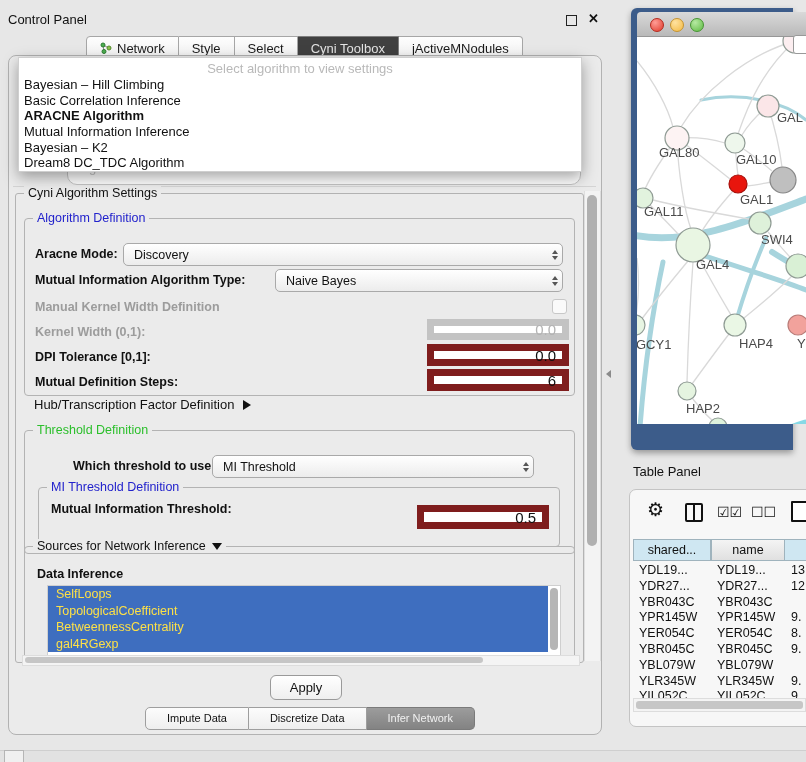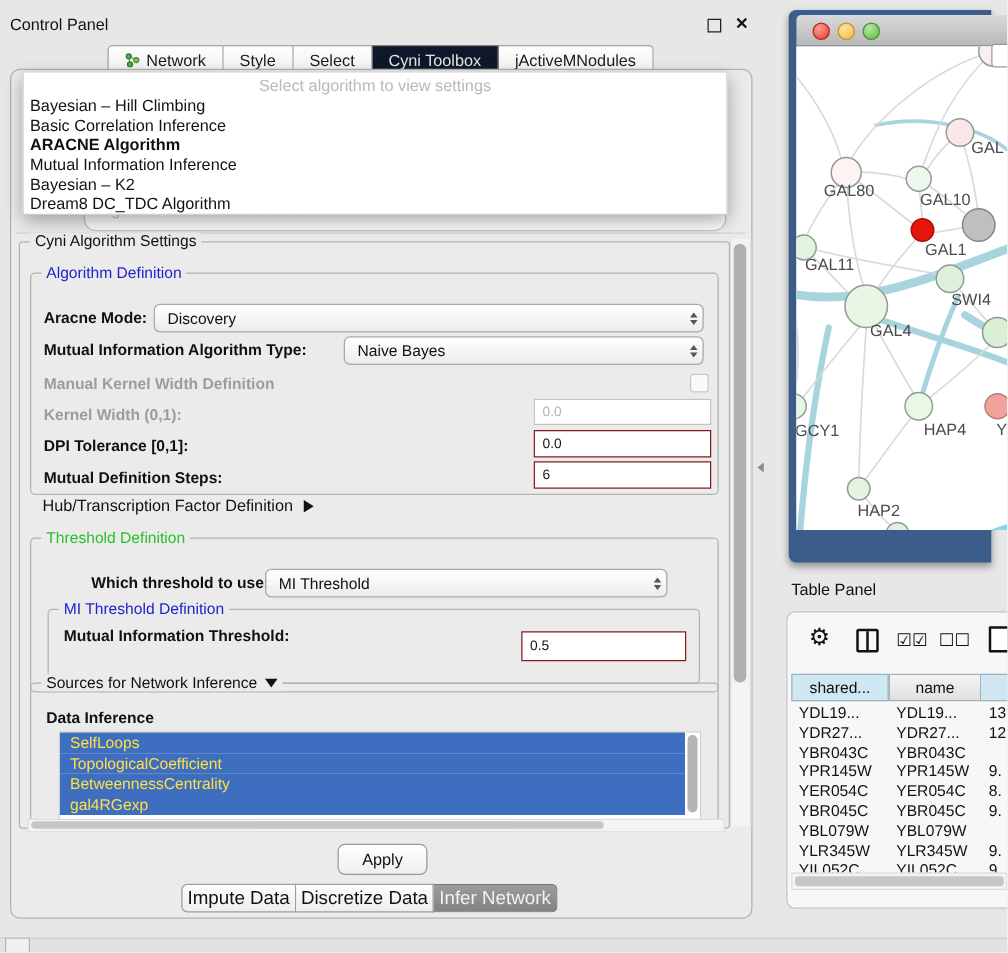--- a/index.html
+++ b/index.html
@@ -10,21 +10,21 @@
   .cp{position:absolute;left:0;top:8px;width:608px;height:725px}
   .cp-title{position:absolute;left:8px;top:4px;font-size:13px}
   .float-btn{position:absolute;left:566px;top:7px;width:9px;height:9px;border:1.5px solid #222;background:transparent}
   .close-btn{position:absolute;left:588px;top:3px;font-size:13px;font-weight:bold}
   .tabstrip{position:absolute;left:86px;top:28px;display:flex}
   .cp-tab{height:22px;display:flex;align-items:center;gap:5px;padding:0 13px;font-size:13px;
           background:linear-gradient(#fdfdfd,#f1f1f1);border:1px solid #a6a6a6;border-left:none;
           color:#1a1a1a;white-space:nowrap}
   .cp-tab:first-child{border-left:1px solid #a6a6a6;border-top-left-radius:4px}
   .cp-tab:last-child{border-top-right-radius:4px}
-  .cp-tab.selected{background:#0f172a;color:#e4e4e4;border-color:#7e7e7e}
+  .cp-tab.selected{background:#404040;color:#e4e4e4;border-color:#7e7e7e}
   .cp-body{position:absolute;left:8px;top:47px;width:592px;height:678px;background:#ebebeb;
            border:1px solid #b2b2b2;border-radius:8px}
   .hline{position:absolute;left:4px;top:130px;width:583px;height:1px;background:#d4d4d4}
   
   .ghost-combo{position:absolute;left:58px;top:93px;width:512px;height:34px;background:#fcfcfc;
                border:1px solid #c2c2c2;border-radius:10px}
   .ghost-text{position:absolute;left:80px;top:104px;color:#b5b5b5;font-size:13px;opacity:.8}
   
   .popup{position:absolute;left:18px;top:49px;width:562px;height:113px;background:#fff;z-index:60;
          border:1px solid #cfcfcf;box-shadow:0 5px 14px rgba(0,0,0,.35)}
@@ -38,36 +38,36 @@
           white-space:nowrap;display:flex;align-items:center;gap:6px}
   .gtitle.blue{color:#2222cc}
   .gtitle.green{color:#2bbf2b}
   .lbl{position:absolute;font-size:12.5px;font-weight:bold;white-space:nowrap}
   .lbl.gray{color:#9c9c9c}
   .combo{position:absolute;height:23px;background:linear-gradient(#ffffff,#ececec);border:1px solid #a9a9a9;
          border-radius:5px;display:flex;align-items:center;font-size:12.5px;padding:0 24px 0 10px;box-sizing:border-box}
   .combo .arrows{position:absolute;right:4px;top:50%;transform:translateY(-50%);display:flex;flex-direction:column;gap:2px}
   .tri-up{width:0;height:0;border-left:3.5px solid transparent;border-right:3.5px solid transparent;border-bottom:4.5px solid #555}
   .tri-dn{width:0;height:0;border-left:3.5px solid transparent;border-right:3.5px solid transparent;border-top:4.5px solid #555}
-  .inputbox{position:absolute;background:#fff;border:1px solid #7f1d1d;font-size:11px;display:flex;
-            align-items:center;padding:0 6px;box-sizing:border-box}
+  .inputbox{position:absolute;background:#fff;border:7px solid #7f1d1d;font-size:15px;display:flex;
+            align-items:center;justify-content:flex-end;padding:0 6px;box-sizing:border-box}
   .inputbox.disabled{border-color:#c3c3c3;color:#b3b3b3}
   .cb{position:absolute;width:13px;height:13px;border:1px solid #c8c8c8;border-radius:3px;background:#fafafa}
   .tri-right{display:inline-block;width:0;height:0;border-top:5px solid transparent;border-bottom:5px solid transparent;border-left:8px solid #111;margin-left:9px;vertical-align:-1px}
   .tri-down-b{display:inline-block;width:0;height:0;border-left:5px solid transparent;border-right:5px solid transparent;border-top:7px solid #111}
   .listbox{position:absolute;background:#fff;border:1px solid #cfcfcf}
   .attr-item{height:16.6px;line-height:16.6px;background:#3e6ebf;color:#fde047;font-size:12.5px;padding-left:8px;width:492px}
   .vthumb{position:absolute;background:#b5b5b5;border-radius:5px}
   .scroll-track-v{position:absolute;background:#f3f3f3;border-left:1px solid #dedede;border-right:1px solid #dedede}
   .hsb{position:absolute;background:#f4f4f4;border:1px solid #ddd;z-index:5}
   .hsb .thumb{position:absolute;background:#c6c6c6;border-radius:3px}
   .apply{position:absolute;left:261px;top:619px;width:70px;height:23px;background:linear-gradient(#fff,#efefef);
          border:1px solid #9a9a9a;border-radius:6px;font-size:13px;display:flex;align-items:center;justify-content:center}
   .btabs{position:absolute;left:136px;top:651px;display:flex}
-  .btab{height:21px;line-height:21px;padding:0 4px;font-size:15px;background:linear-gradient(#fcfcfc,#eeeeee);
+  .btab{height:21px;line-height:21px;padding:0 21px;font-size:11px;background:linear-gradient(#fcfcfc,#eeeeee);
         border:1px solid #9e9e9e;border-left:none;white-space:nowrap}
   .btab:first-child{border-left:1px solid #9e9e9e;border-radius:5px 0 0 5px}
   .btab.selected{background:linear-gradient(#9c9c9c,#838383);color:#f1f1f1;border-radius:0 5px 5px 0;border-color:#7a7a7a}
   
   .netwin{position:absolute;left:631px;top:8px;width:162px;height:442px;background:#3c5c8a;
           border-radius:6px 0 0 6px;box-shadow:0 3px 6px rgba(0,0,0,.35)}
   .net-titlebar{position:absolute;left:6px;top:4px;width:169px;height:24px;background:linear-gradient(#d9d9d9,#b9b9b9);
                 border-bottom:1px solid #979797;border-top-left-radius:4px}
   .light{position:absolute;top:6px;width:12px;height:12px;border-radius:50%}
   .net-canvas{position:absolute;left:6px;top:29px;width:169px;height:387px;background:#fff;overflow:hidden}

